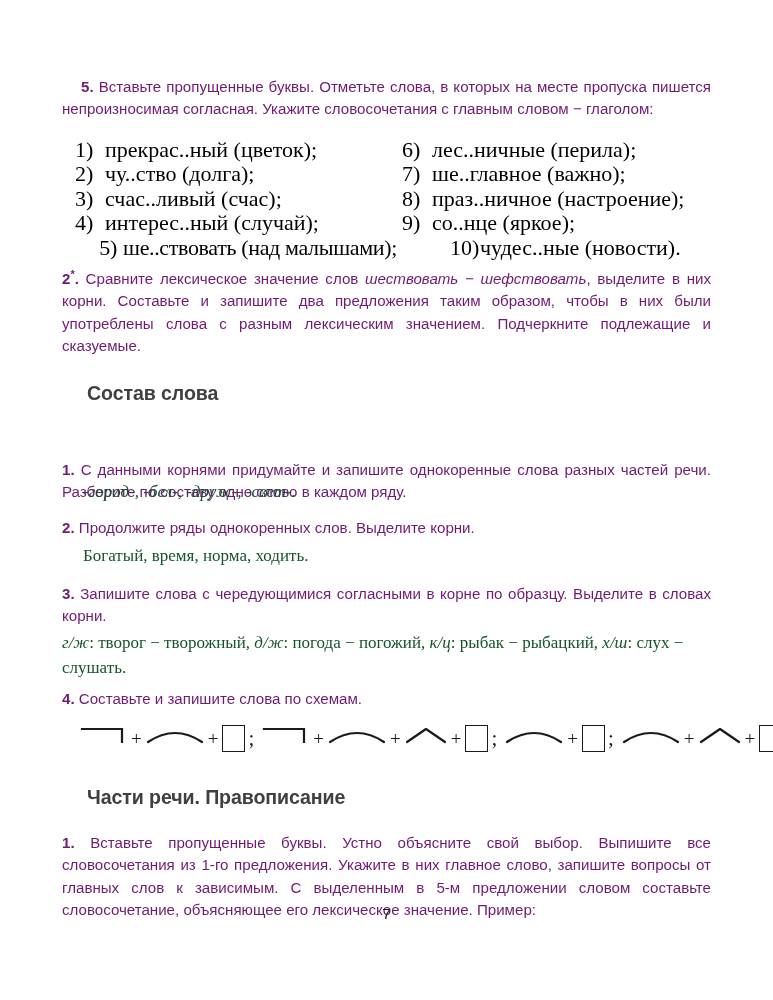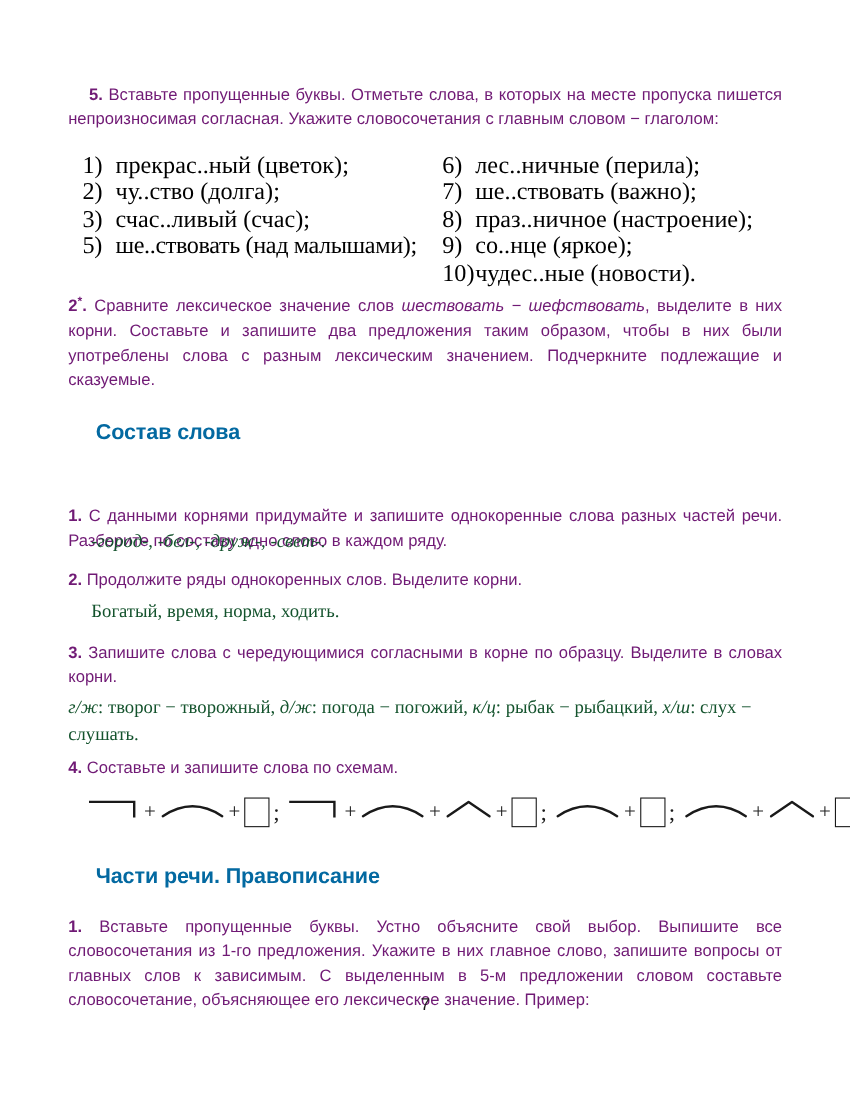--- a/index.html
+++ b/index.html
@@ -45,21 +45,21 @@
   .serif-it {
     font-family: "Liberation Serif", "DejaVu Serif", serif;
     font-style: italic;
   }
   i.it { font-style: italic; }
 
   h2.heading {
     font-family: "Liberation Sans", sans-serif;
     font-size: 19.6px;
     font-weight: bold;
-    color: #0369a1;
+    color: #404040;
     margin: 0;
     letter-spacing: -0.1px;
   }
 
   
   .blk { position: absolute; }
 
   #task5-intro { left: 0; top: 76px; width: 649px; }
 
   #task5-list {
@@ -74,22 +74,22 @@
     font-size: 22px;
     line-height: 24.4px;
     color: #000;
     white-space: nowrap;
     display: block;
   }
   .li .mk {
     display: inline-block;
     width: 30px;
   }
-  .li .mk.wide { width: 30px; }
-  .li.tight { letter-spacing: -0.35px; }
+  .li .mk.wide { width: 30px; margin-left: 48px; }
+  .li.tight { letter-spacing: -0.35px; text-align: center; }
 
   #task2star { left: 0; top: 268px; width: 649px; }
   sup.star {
     font-size: 11px;
     font-weight: bold;
     vertical-align: super;
     line-height: 0;
   }
 
   #h-sostav { left: 25px; top: 382px; }
@@ -175,25 +175,26 @@
   <div class="blk para indent" id="task5-intro">
     <span class="num">5.</span>
     <span>Вставьте пропущенные буквы. Отметьте слова, в которых на месте пропуска пишется непроизносимая согласная. Укажите словосочетания с главным словом − глаголом:</span>
   </div>
 
   <div class="blk" id="task5-list">
     <div class="col col-left">
       <span class="li"><span class="mk">1)</span><span>прекрас..ный (цветок);</span></span>
       <span class="li"><span class="mk">2)</span><span>чу..ство (долга);</span></span>
       <span class="li"><span class="mk">3)</span><span>счас..ливый (счас);</span></span>
+      <span class="li"><span class="mk">4)</span><span>интерес..ный (случай);</span></span>
       <span class="li tight"><span class="mk">5)</span><span>ше..ствовать (над малышами);</span></span>
     </div>
     <div class="col col-right">
       <span class="li"><span class="mk">6)</span><span>лес..ничные (перила);</span></span>
-      <span class="li"><span class="mk">7)</span><span>ше..ствовать (важно);</span></span>
+      <span class="li"><span class="mk">7)</span><span>ше..главное (важно);</span></span>
       <span class="li"><span class="mk">8)</span><span>праз..ничное (настроение);</span></span>
       <span class="li"><span class="mk">9)</span><span>со..нце (яркое);</span></span>
       <span class="li"><span class="mk wide">10)</span><span>чудес..ные (новости).</span></span>
     </div>
   </div>
 
   <div class="blk para" id="task2star">
     <span class="num">2</span><sup class="star">*</sup><span class="num">.</span>
     <span>Сравните лексическое значение слов </span><i class="it">шествовать − шефствовать</i><span>, выделите в них корни. Составьте и запишите два предложения таким образом, чтобы в них были употреблены слова с разным лексическим значением. Подчеркните подлежащие и сказуемые.</span>
   </div>

